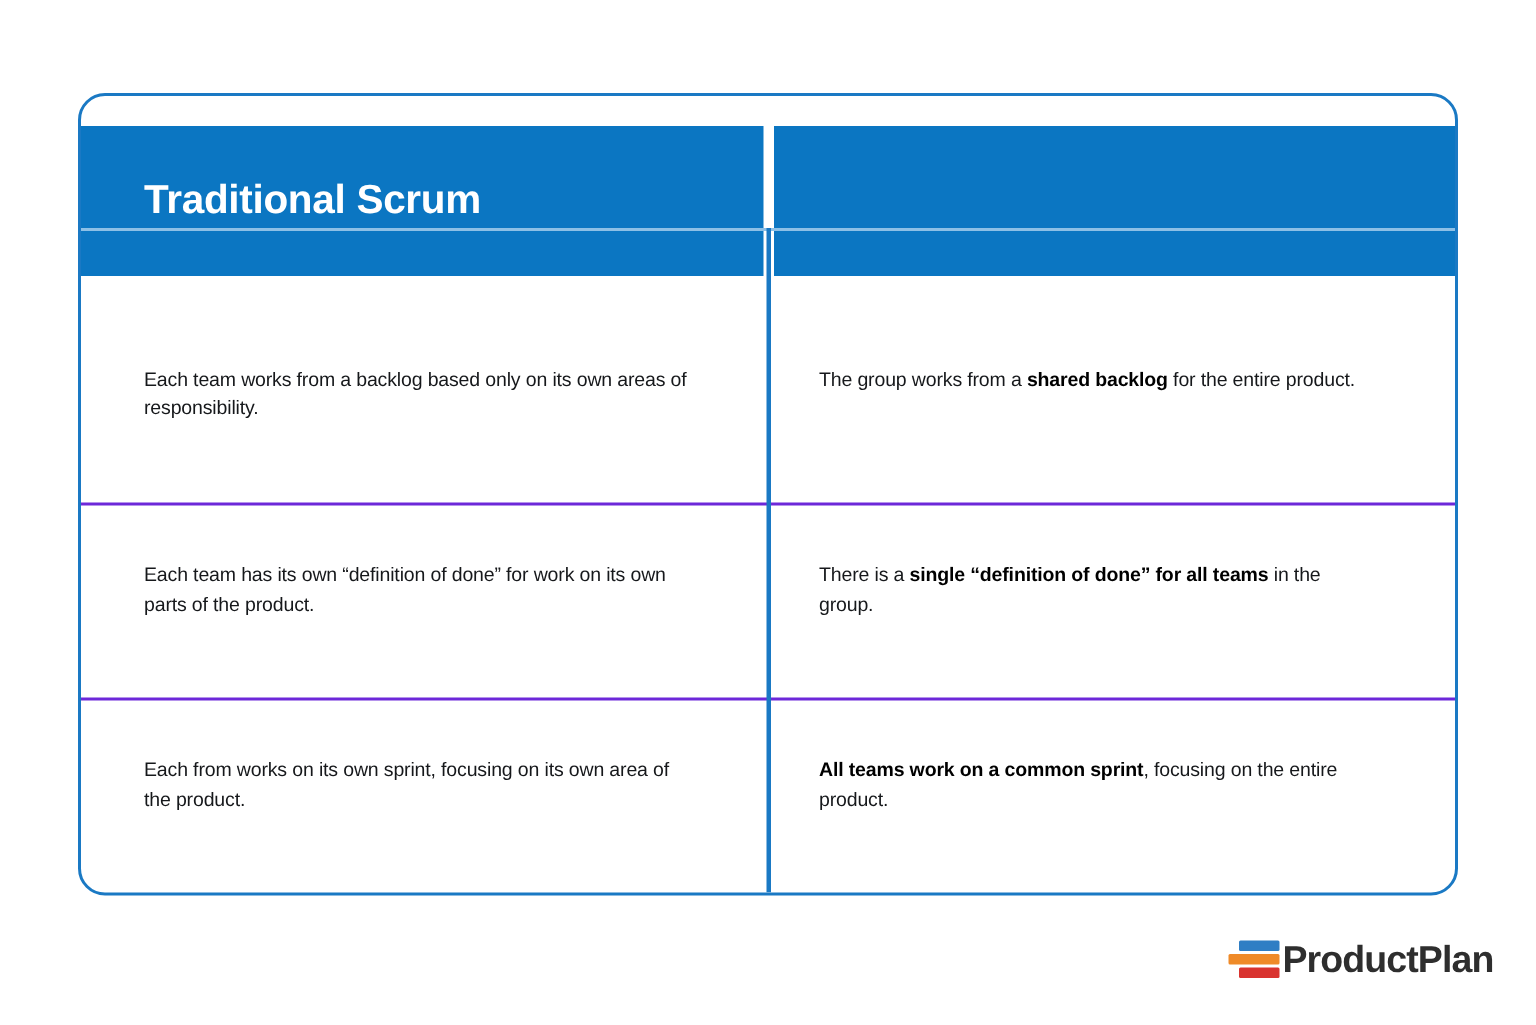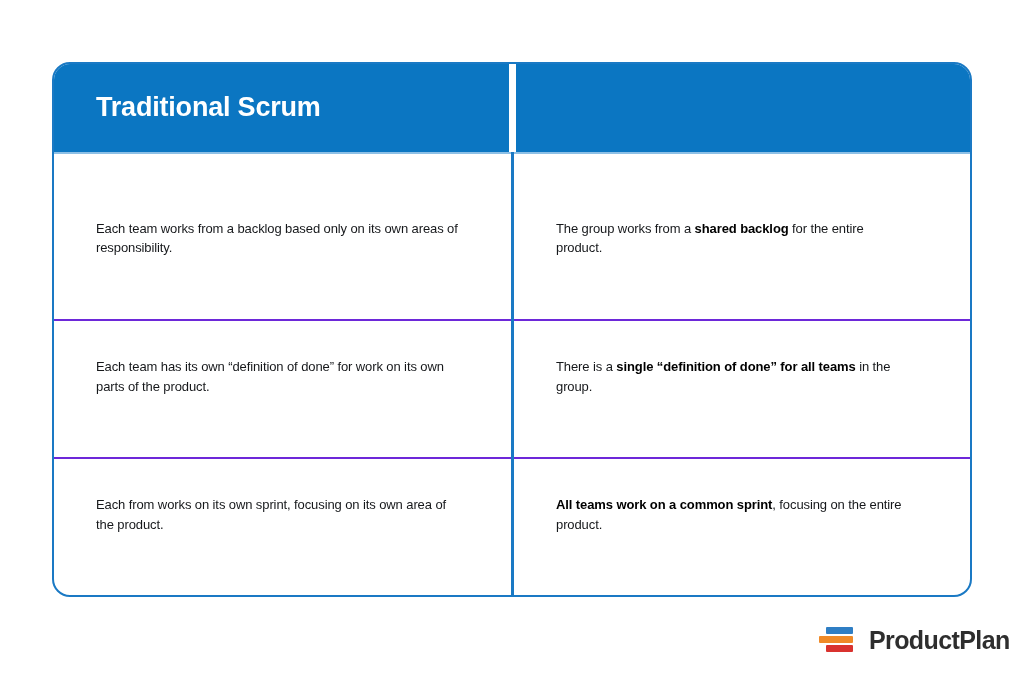--- a/index.html
+++ b/index.html
@@ -41,23 +41,24 @@
     width: 100%;
     height: 100%;
     box-sizing: border-box;
   }
 
   
   .header-band {
     grid-column: 1 / span 2;
     display: grid;
     grid-template-columns: 1fr 1fr;
-    height: 88px;
+    height: 100px;
     background: #0b76c2;
     position: relative;
+    margin-top: 20px;
   }
 
   .header-cell {
     display: flex;
     align-items: center;
     padding-left: 42px;
     box-sizing: border-box;
   }
 
   .header-cell.right {
@@ -87,21 +88,21 @@
   .body-cell {
     padding: 36px 48px 30px 42px;
     box-sizing: border-box;
     font-size: 13px;
     line-height: 1.52;
     color: #16181b;
     letter-spacing: -0.1px;
   }
 
   .body-cell.right {
-    padding-left: 44px;
+    padding-left: 34px;
     padding-right: 60px;
   }
 
   .body-cell b {
     font-weight: bold;
     color: #000000;
   }
 
   
   .row-sep-left,
@@ -132,21 +133,21 @@
     pointer-events: none;
   }
 
   
   .logo {
     position: absolute;
     left: 819px;
     top: 626px;
     display: flex;
     align-items: center;
-    gap: 16px;
+    gap: 2px;
   }
 
   .logo-mark {
     width: 34px;
     height: 28px;
     position: relative;
     flex: none;
   }
 
   .logo-bar {

